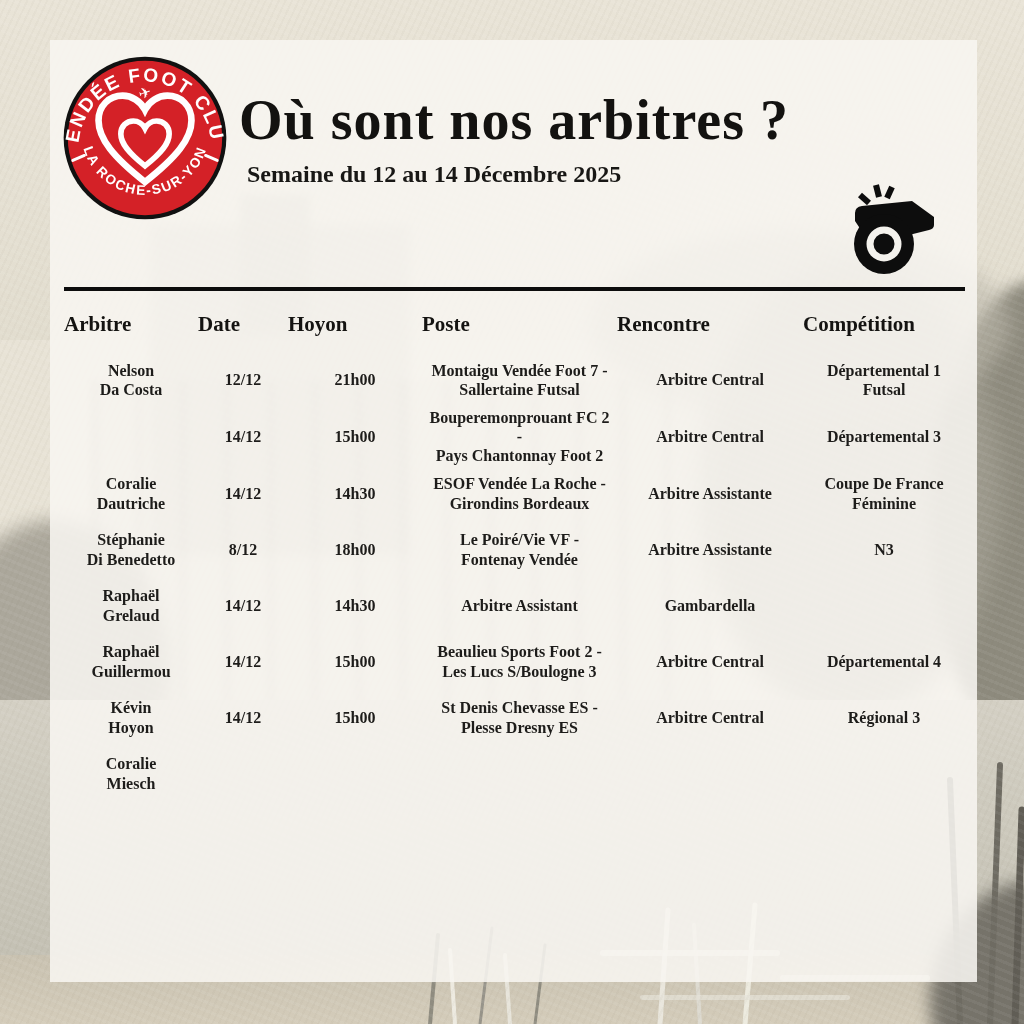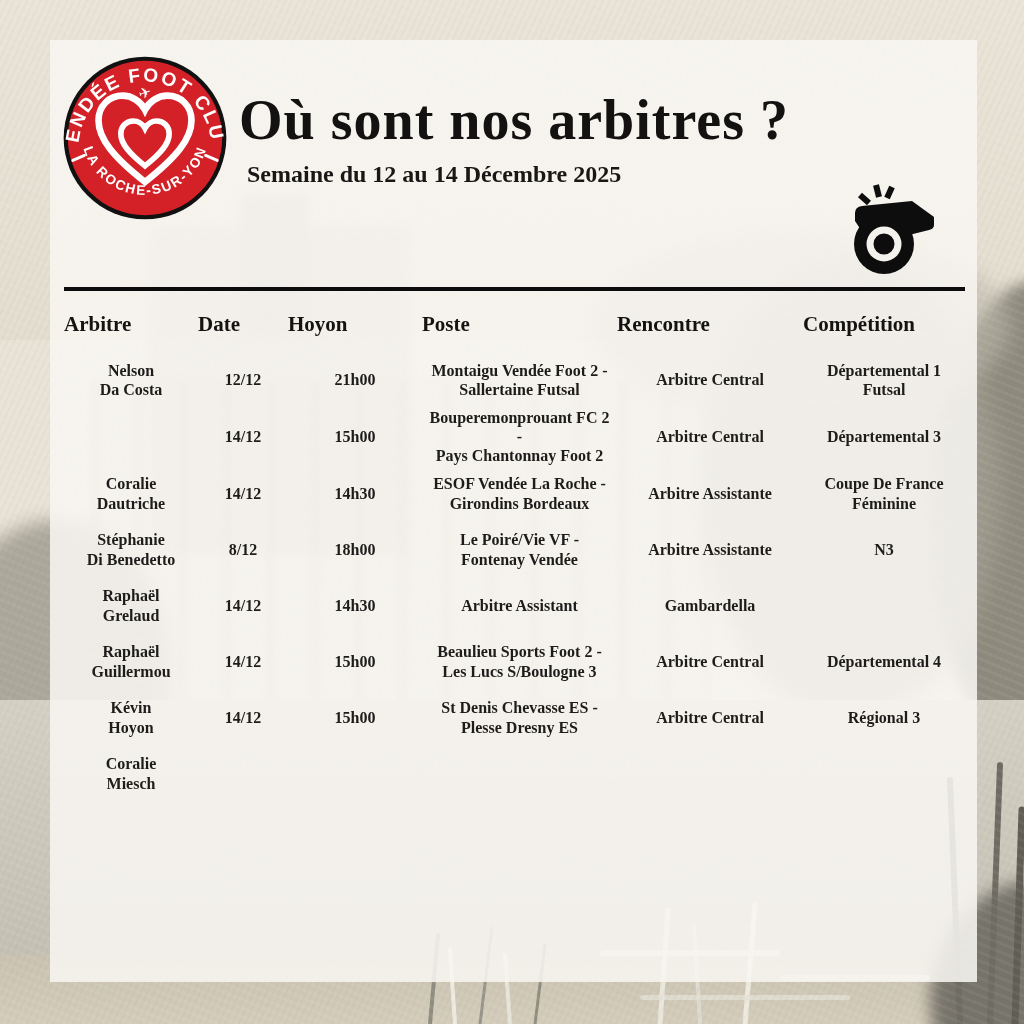--- a/index.html
+++ b/index.html
@@ -134,21 +134,21 @@
       <div class="th">Poste</div>
       <div class="th">Rencontre</div>
       <div class="th">Compétition</div>
     </div>
 
     <div class="tr">
       <div class="td">Nelson
 Da Costa</div>
       <div class="td">12/12</div>
       <div class="td">21h00</div>
-      <div class="td">Montaigu Vendée Foot 2 -
+      <div class="td">Montaigu Vendée Foot 7 -
 Sallertaine Futsal</div>
       <div class="td">Arbitre Central</div>
       <div class="td">Départemental 1
 Futsal</div>
     </div>
 
     <div class="tr">
       <div class="td"></div>
       <div class="td">14/12</div>
       <div class="td">15h00</div>

